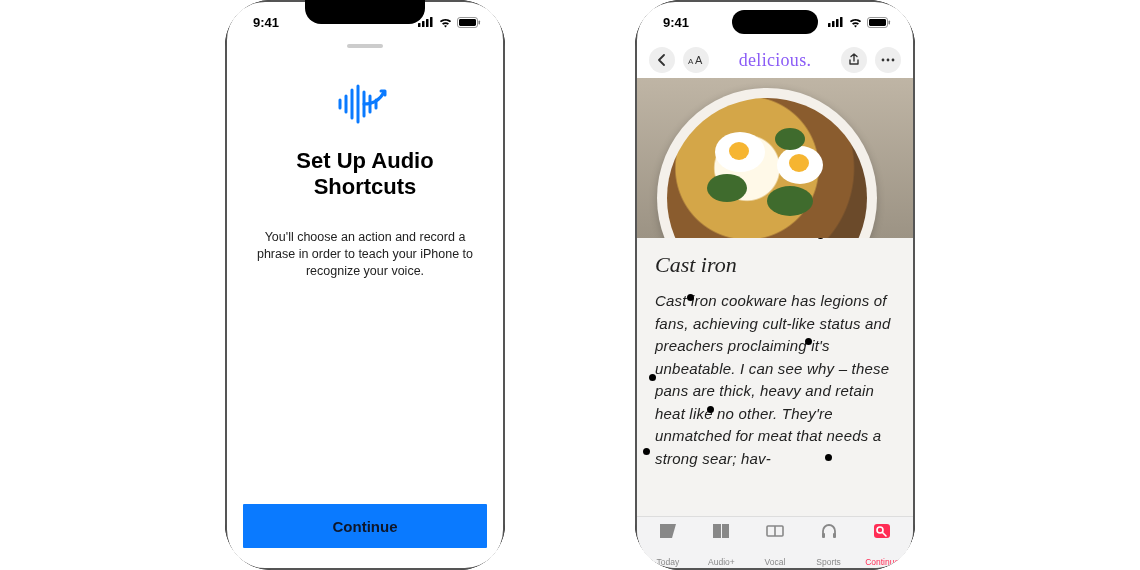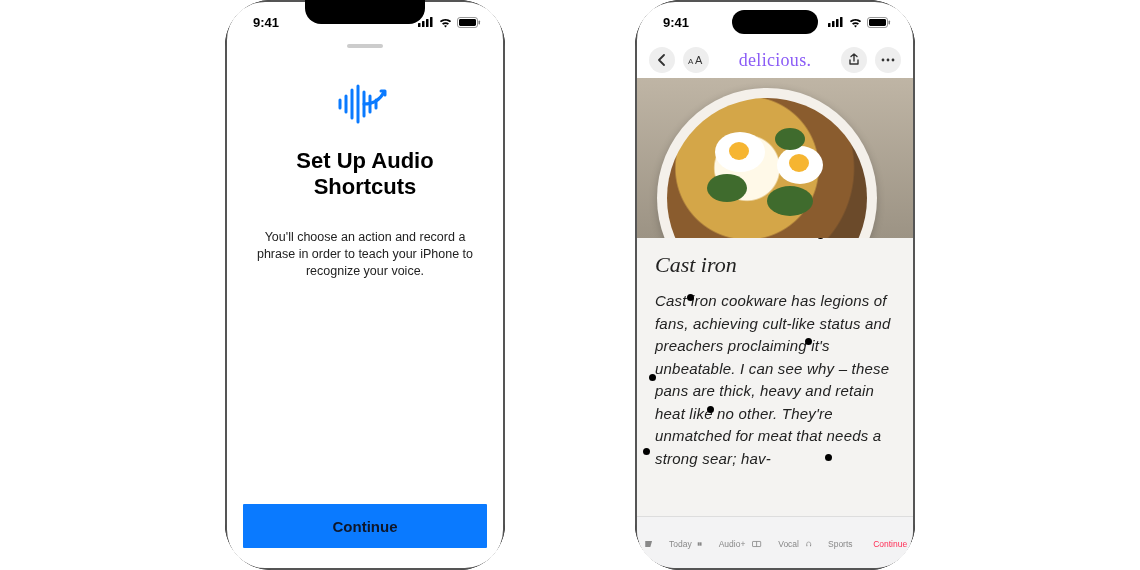--- a/index.html
+++ b/index.html
@@ -205,21 +205,21 @@
     background: #f3f3f4;
     border-top: 1px solid #ddd;
     display: flex;
     justify-content: space-around;
     align-items: center;
     flex-shrink: 0;
     padding: 4px 4px 2px;
   }
   .tab {
     display: flex;
-    flex-direction: row;
+    flex-direction: column;
     align-items: center;
     gap: 16px;
     color: #888;
     font-size: 8.5px;
     width: 48px;
     justify-content: center;
   }
   .tab.active { color: #ff2d55; }
   .tab svg { width: 22px; height: 20px; }
 </style>

